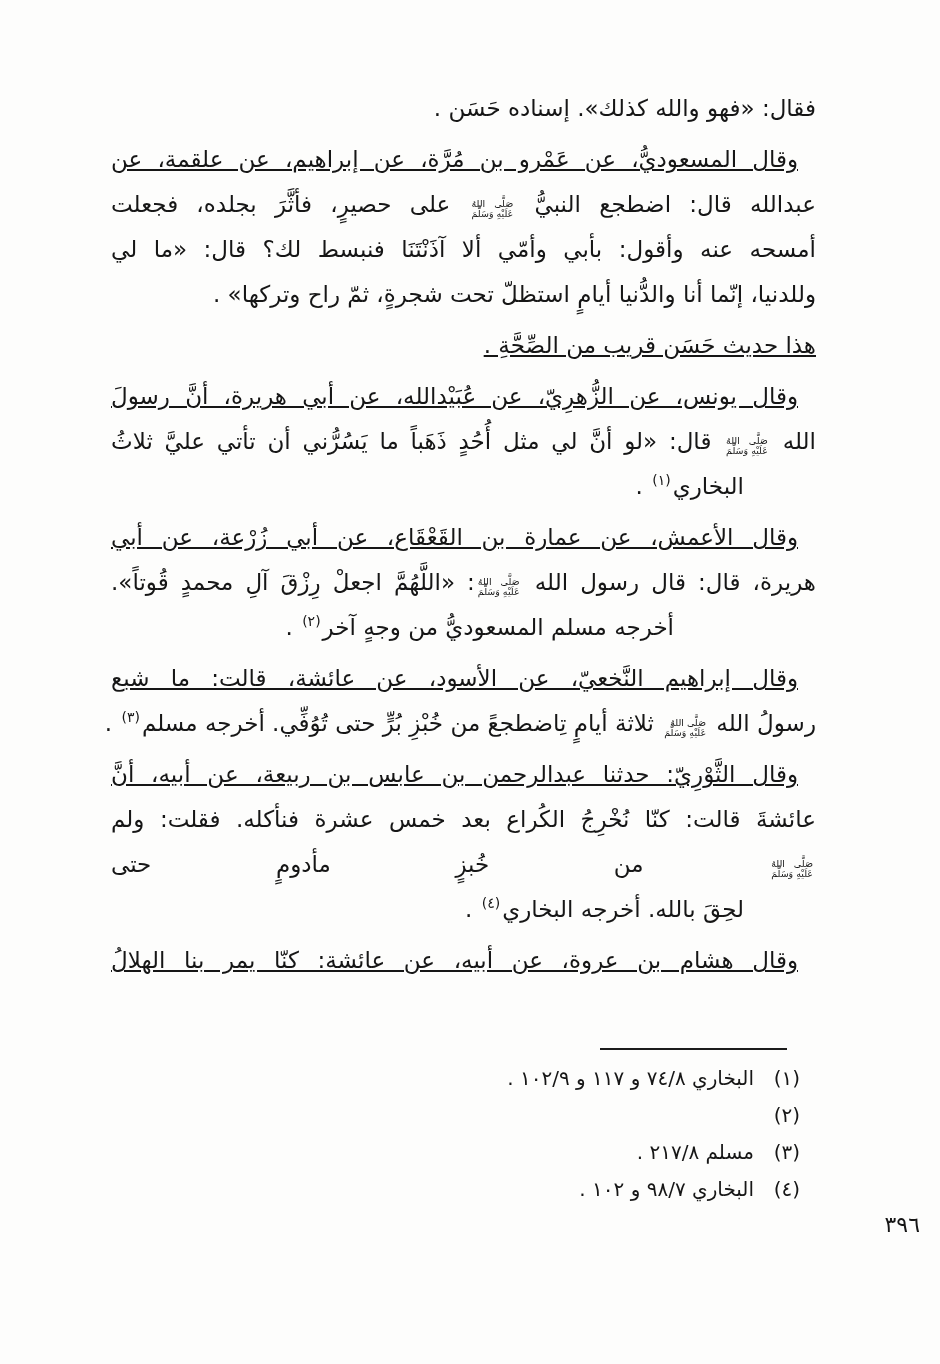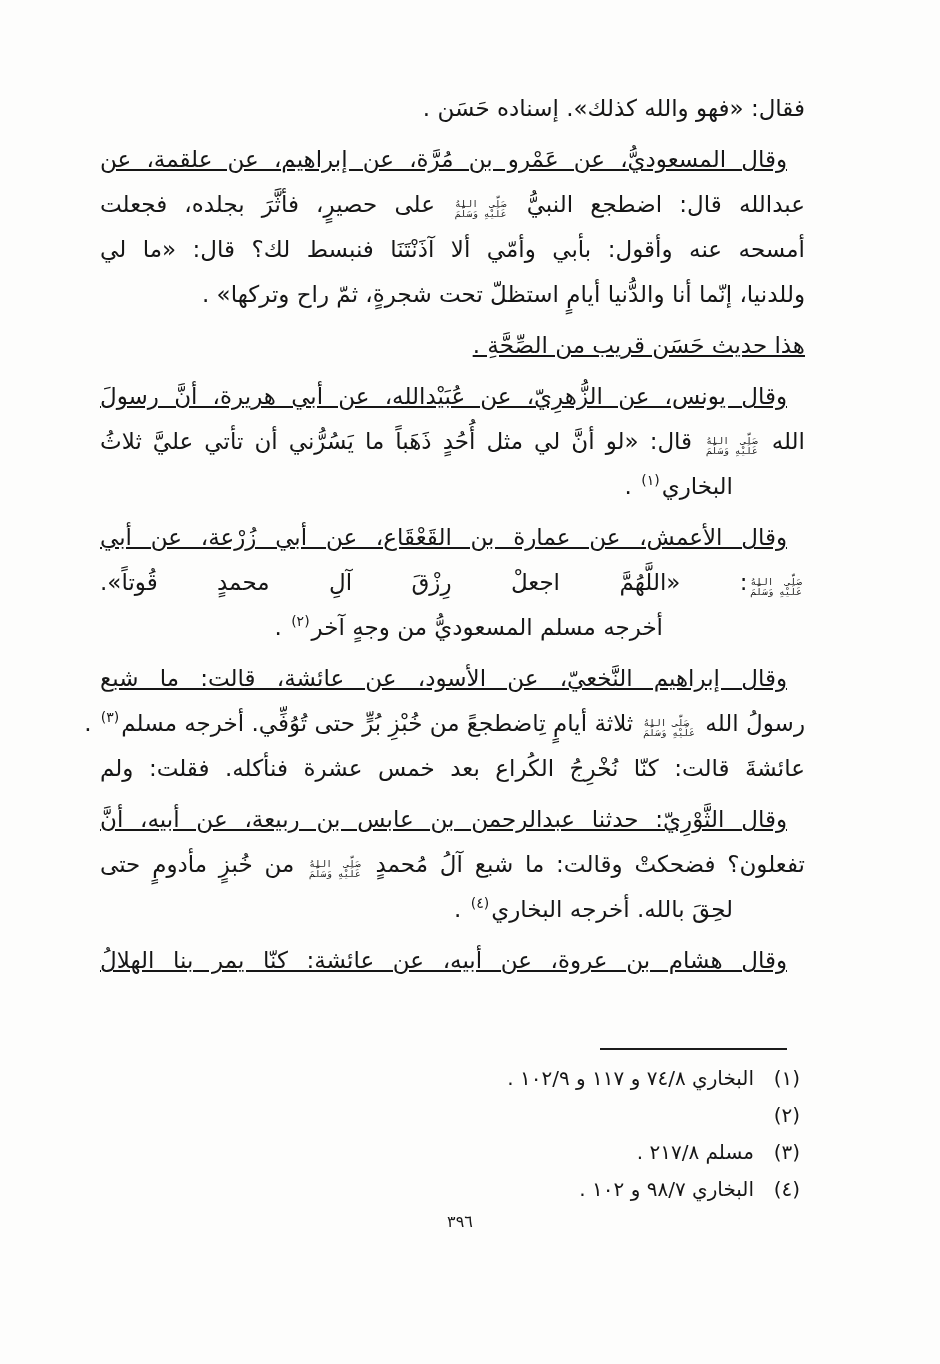--- a/index.html
+++ b/index.html
@@ -2,39 +2,39 @@
 <html lang="ar" dir="rtl"><head>
 <meta charset="utf-8">
 <style>
   html,body{margin:0;padding:0;}
   .page{
     position:relative;width:940px;height:1364px;
     background:#fdfdfc;color:#161616;
     font-family:"DejaVu Sans",sans-serif;
     direction:rtl;overflow:hidden;
   }
-  .text{position:absolute;top:86px;right:135px;width:705px;direction:rtl;font-size:23px;}
+  .text{position:absolute;top:86px;right:124px;width:705px;direction:rtl;font-size:23px;}
   .line{height:45px;line-height:45px;white-space:nowrap;}
   .line.j{text-align:justify;text-align-last:justify;}
   .line.end{text-align:right;}
   .p18{padding-right:18px;}
   .p72{padding-right:72px;}
   .p142{padding-right:142px;}
   .gap{margin-top:6px;text-decoration:underline;}
   sup.ref{font-size:14px;vertical-align:9px;line-height:0;margin:0 2px;}
   .saw{
     display:inline-block;vertical-align:-5px;font-size:9.5px;line-height:1.08;
-    text-align:left;margin:0 3px;white-space:nowrap;font-family:Liberation Mono, monospace;
+    text-align:right;margin:0 3px;white-space:nowrap;
   }
   .saw div{direction:rtl;}
   .fnsep{position:absolute;top:1048px;right:153px;width:187px;height:2px;background:#1c1c1c;}
   .fns{position:absolute;top:1060px;right:140px;width:580px;direction:rtl;font-size:20px;}
   .fn{display:flex;gap:10px;line-height:37px;}
   .fn .m{min-width:36px;}
-  .pageno{position:absolute;top:1212px;left:0;width:920px;text-align:center;font-size:16px;letter-spacing:2px;}
+  .pageno{position:absolute;top:1212px;left:0;width:920px;text-align:right;font-size:22px;letter-spacing:2px;}
 </style>
 </head>
 <body>
 
 <div class="page">
 
   <div class="text">
 
     <div class="line end">فقال: «فهو والله كذلك». إسناده حَسَن .</div>
 
@@ -50,33 +50,33 @@
 
     <div class="line j p18 gap">وقال يونس، عن الزُّهرِيّ، عن عُبَيْدالله، عن أبي هريرة، أنَّ رسولَ</div>
 
     <div class="line j"><span>الله </span><span class="saw"><div>صَلَّى اللهُ</div><div>عَلَيْهِ وَسَلَّمَ</div></span><span> قال: «لو أنَّ لي مثل أُحُدٍ ذَهَباً ما يَسُرُّني أن تأتي عليَّ ثلاثُ</span></div>
 
 
     <div class="line end p72"><span>البخاري</span><sup class="ref">(١)</sup><span> .</span></div>
 
     <div class="line j p18 gap">وقال الأعمش، عن عمارة بن القَعْقَاع، عن أبي زُرْعة، عن أبي</div>
 
-    <div class="line j"><span class="saw"><div>صَلَّى اللهُ</div><div>عَلَيْهِ وَسَلَّمَ</div></span><span>: «اللَّهُمَّ اجعلْ رِزْقَ آلِ محمدٍ قُوتاً».</span></div>
+    <div class="line j"><span>هريرة، قال: قال رسول الله </span><span class="saw"><div>صَلَّى اللهُ</div><div>عَلَيْهِ وَسَلَّمَ</div></span><span>: «اللَّهُمَّ اجعلْ رِزْقَ آلِ محمدٍ قُوتاً».</span></div>
 
     <div class="line end p142"><span>أخرجه مسلم المسعوديُّ من وجهٍ آخر</span><sup class="ref">(٢)</sup><span> .</span></div>
 
     <div class="line j p18 gap">وقال إبراهيم النَّخعيّ، عن الأسود، عن عائشة، قالت: ما شبع</div>
 
     <div class="line end"><span>رسولُ الله </span><span class="saw"><div>صَلَّى اللهُ</div><div>عَلَيْهِ وَسَلَّمَ</div></span><span> ثلاثة أيامٍ تِاضطجعً من خُبْزِ بُرٍّ حتى تُوُفِّي. أخرجه مسلم</span><sup class="ref">(٣)</sup><span> .</span></div>
 
+    <div class="line j p18 gap">وقال الثَّوْرِيّ: حدثنا عبدالرحمن بن عابس بن ربيعة، عن أبيه، أنَّ</div>
+
     <div class="line j">عائشةَ قالت: كنّا نُخْرِجُ الكُراع بعد خمس عشرة فنأكله. فقلت: ولم</div>
 
-    <div class="line j p18 gap">وقال الثَّوْرِيّ: حدثنا عبدالرحمن بن عابس بن ربيعة، عن أبيه، أنَّ</div>
-
-    <div class="line j"><span>تفعلون؟ فضحكتْ وقالت: ما شبع آلُ مُحمدٍ </span><span class="saw"><div>صَلَّى اللهُ</div><div>عَلَيْهِ وَسَلَّمَ</div></span><span> من خُبزٍ مأدومٍ حتى</span></div>
+    <div class="line j"><span class="saw"><div>صَلَّى اللهُ</div><div>عَلَيْهِ وَسَلَّمَ</div></span><span> من خُبزٍ مأدومٍ حتى</span></div>
 
     <div class="line end p72"><span>لحِقَ بالله. أخرجه البخاري</span><sup class="ref">(٤)</sup><span> .</span></div>
 
     <div class="line j p18 gap">وقال هشام بن عروة، عن أبيه، عن عائشة: كنّا يمر بنا الهلالُ</div>
 
   </div>
 
   <div class="fnsep"></div>
 
   <div class="fns">

